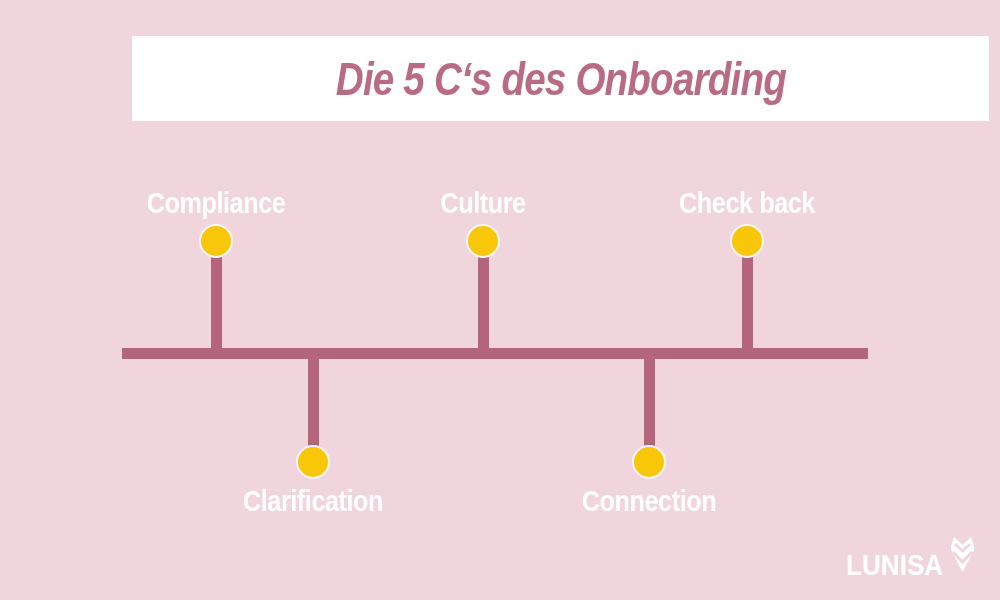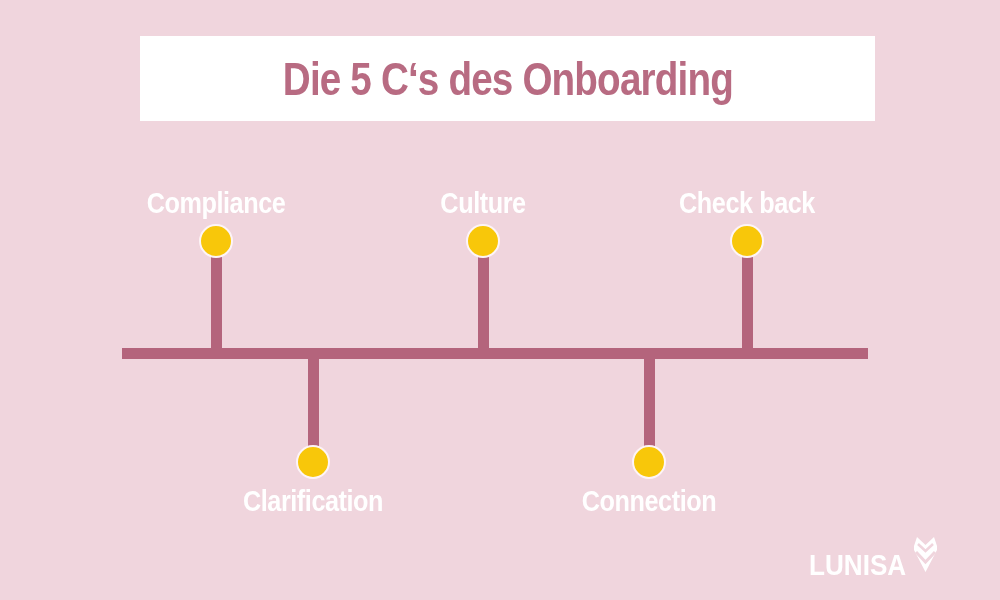--- a/index.html
+++ b/index.html
@@ -14,23 +14,23 @@
   html,body{margin:0;padding:0;}
   body{font-family:"Liberation Sans", sans-serif;}
   .canvas{
     position:relative;
     width:1000px;height:600px;
     background:var(--background);
     overflow:hidden;
   }
   
   .banner{
-    position:absolute;left:140px;top:36px;width:735px;height:85px;
+    position:absolute;left:132px;top:36px;width:857px;height:85px;
     background:var(--banner);
-    display:flex;align-items:center;justify-content:center;
+    display:flex;align-items:center;justify-content:center;font-style:italic;
   }
   .title{
     margin:0;
     font-size:46px;font-weight:bold;color:var(--title-text);
     letter-spacing:-1px;white-space:nowrap;
     transform:scaleX(0.84);transform-origin:center;
   }
   
   .timeline-line{
     position:absolute;left:122px;top:348px;width:746px;height:11px;
@@ -62,21 +62,21 @@
   }
   .item.up .label{top:189px;}
   .item.down .label{top:487px;}
   
   .pos-0{left:216px;}
   .pos-1{left:313px;}
   .pos-2{left:483px;}
   .pos-3{left:649px;}
   .pos-4{left:747px;}
   
-  .logo{position:absolute;left:809px;top:536px;width:132px;height:46px;}
+  .logo{position:absolute;left:846px;top:536px;width:132px;height:46px;}
   .logo-text{
     position:absolute;left:0;top:15px;
     font-size:29px;font-weight:bold;color:var(--label-text);
     line-height:1;white-space:nowrap;
     transform:scaleX(0.9);transform-origin:left center;
   }
   .logo-icon{position:absolute;right:2px;top:0;}
 </style>
 </head>
 <body>

